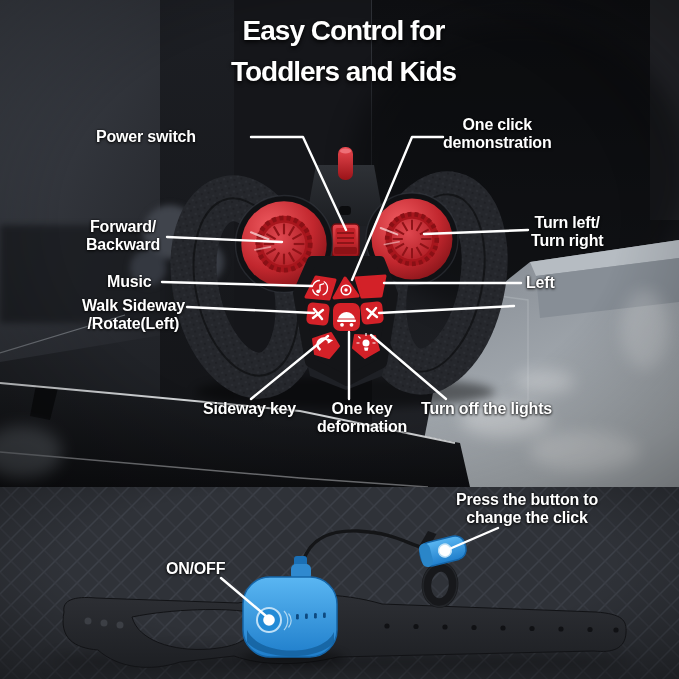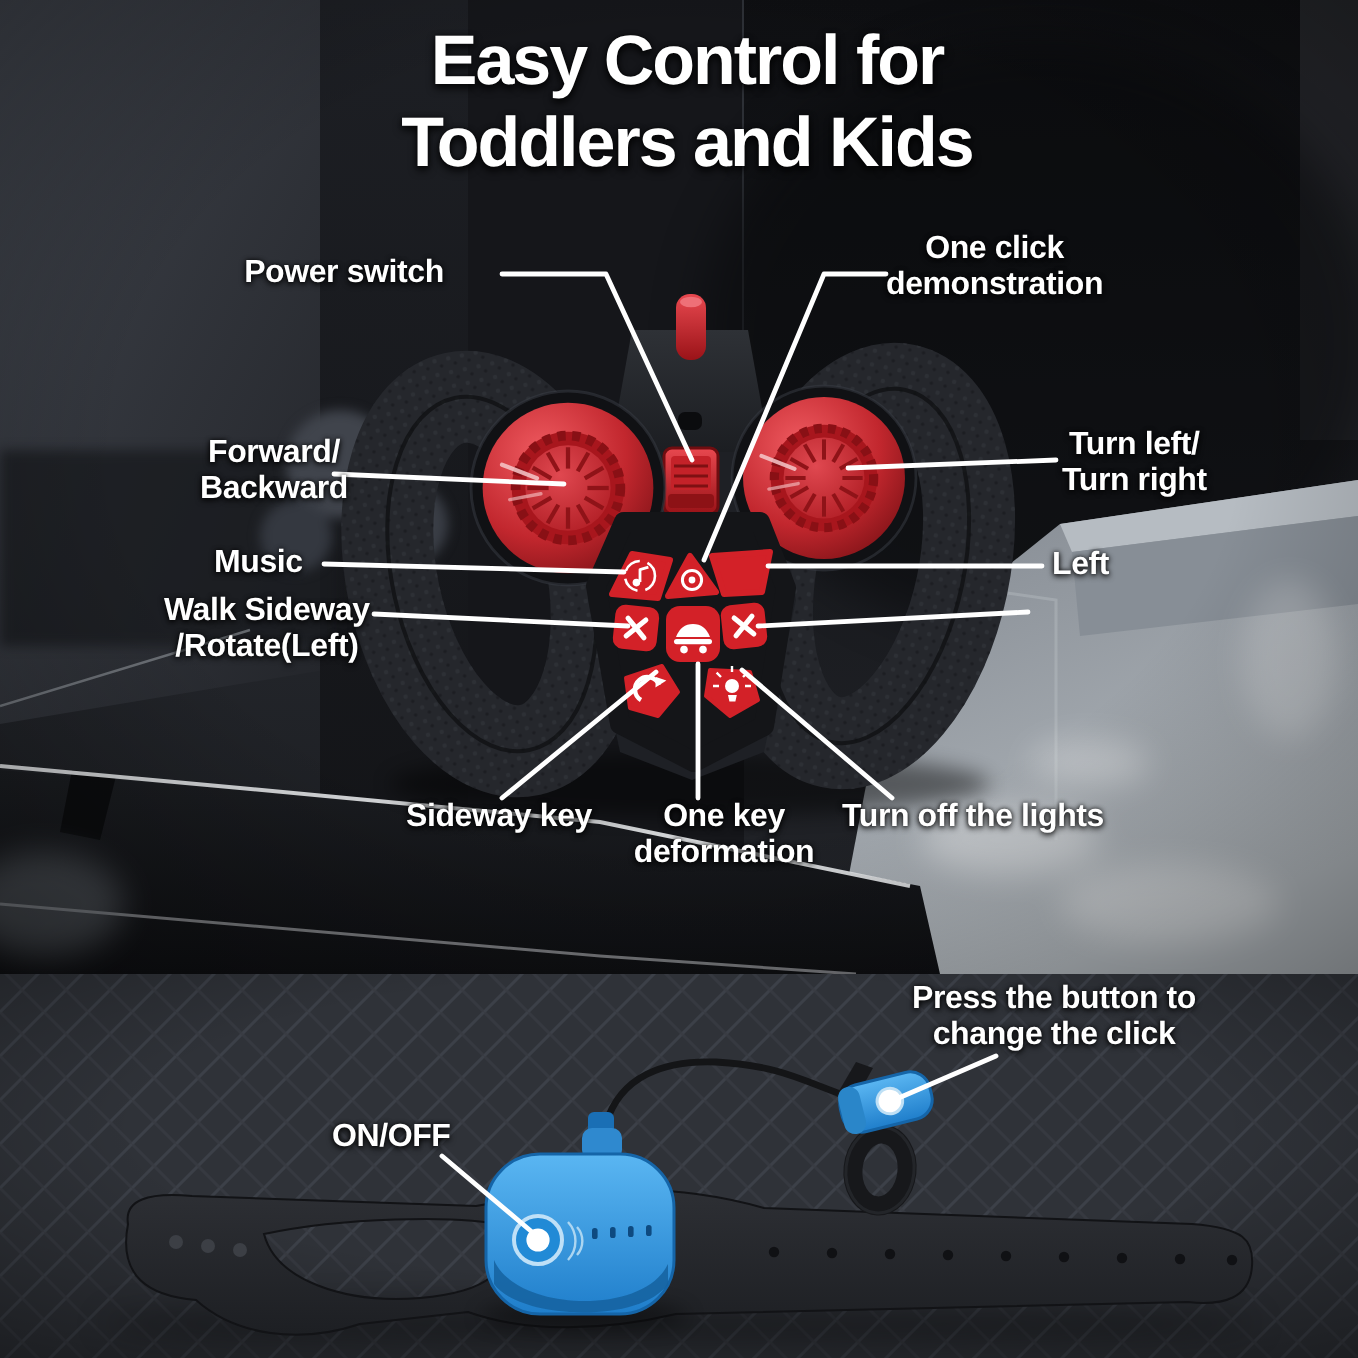--- a/index.html
+++ b/index.html
@@ -4,21 +4,21 @@
 <style>
   html,body{margin:0;padding:0;background:#000;}
   #stage{position:relative;width:679px;height:679px;overflow:hidden;background:#1c1e22;
          font-family:"Liberation Sans",sans-serif;}
   #scene-svg{position:absolute;left:0;top:0;z-index:1;}
   .labels{position:absolute;left:0;top:0;width:679px;height:679px;z-index:2;pointer-events:none;}
   .callout{position:absolute;color:#fff;font-weight:bold;font-size:16px;line-height:17.5px;
            white-space:pre-line;letter-spacing:-0.2px;
            text-shadow:0 1px 3px rgba(0,0,0,.95),0 0 2px rgba(0,0,0,.7);text-align:center;}
   .title{position:absolute;top:10px;left:8px;right:0;text-align:center;color:#fff;
-         font-weight:800;font-size:35px;line-height:41px;letter-spacing:-1px;white-space:pre-line;
+         font-weight:800;font-size:28px;line-height:41px;letter-spacing:-1px;white-space:pre-line;
          text-shadow:0 2px 4px rgba(0,0,0,.9),0 0 2px rgba(0,0,0,.6);}
   .blur3{filter:blur(3px);}  .blur5{filter:blur(5px);}
   .blur8{filter:blur(8px);}  .blur12{filter:blur(12px);}
 </style>
 </head>
 <body>
 
 <div id="stage">
 
 <svg id="scene-svg" width="679" height="679" viewBox="0 0 679 679" xmlns="http://www.w3.org/2000/svg">
@@ -323,24 +323,24 @@
     <polyline points="446,399 371,335"></polyline>
     <polyline points="498,528 447,550"></polyline>
     <polyline points="221,578 266,616"></polyline>
   </g>
 </svg>
 
 <div class="labels">
   <div class="title">Easy Control for
 Toddlers and Kids</div>
 
-  <div class="callout" style="left:96px;top:128px;width:152px;text-align:center;">Power switch</div>
+  <div class="callout" style="left:96px;top:128px;width:152px;text-align:left;">Power switch</div>
   <div class="callout" style="left:443px;top:116px;">One click
 demonstration</div>
-  <div class="callout" style="left:100px;top:218px;">Forward/
+  <div class="callout" style="left:86px;top:218px;">Forward/
 Backward</div>
   <div class="callout" style="left:531px;top:214px;">Turn left/
 Turn right</div>
   <div class="callout" style="left:107px;top:273px;">Music</div>
   <div class="callout" style="left:526px;top:274px;">Left</div>
   <div class="callout" style="left:82px;top:297px;">Walk Sideway
 /Rotate(Left)</div>
   <div class="callout" style="left:203px;top:400px;">Sideway key</div>
   <div class="callout" style="left:312px;top:400px;width:100px;text-align:center;">One key
 deformation</div>

